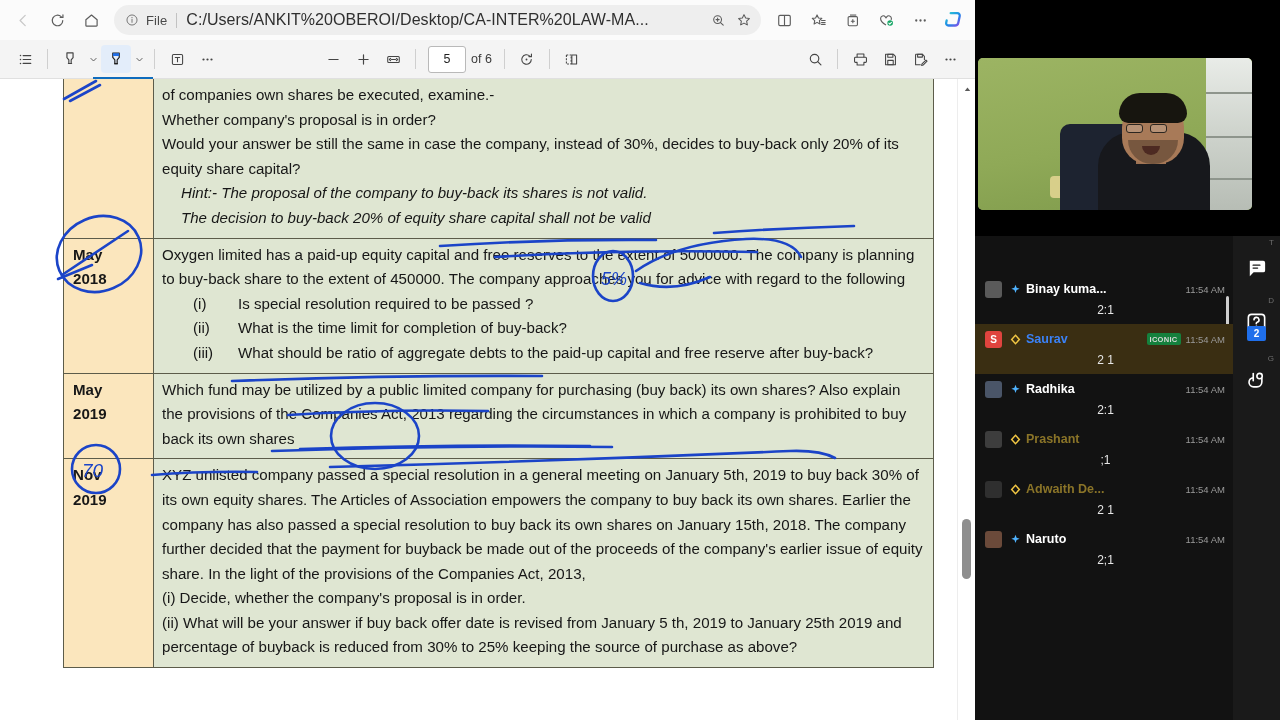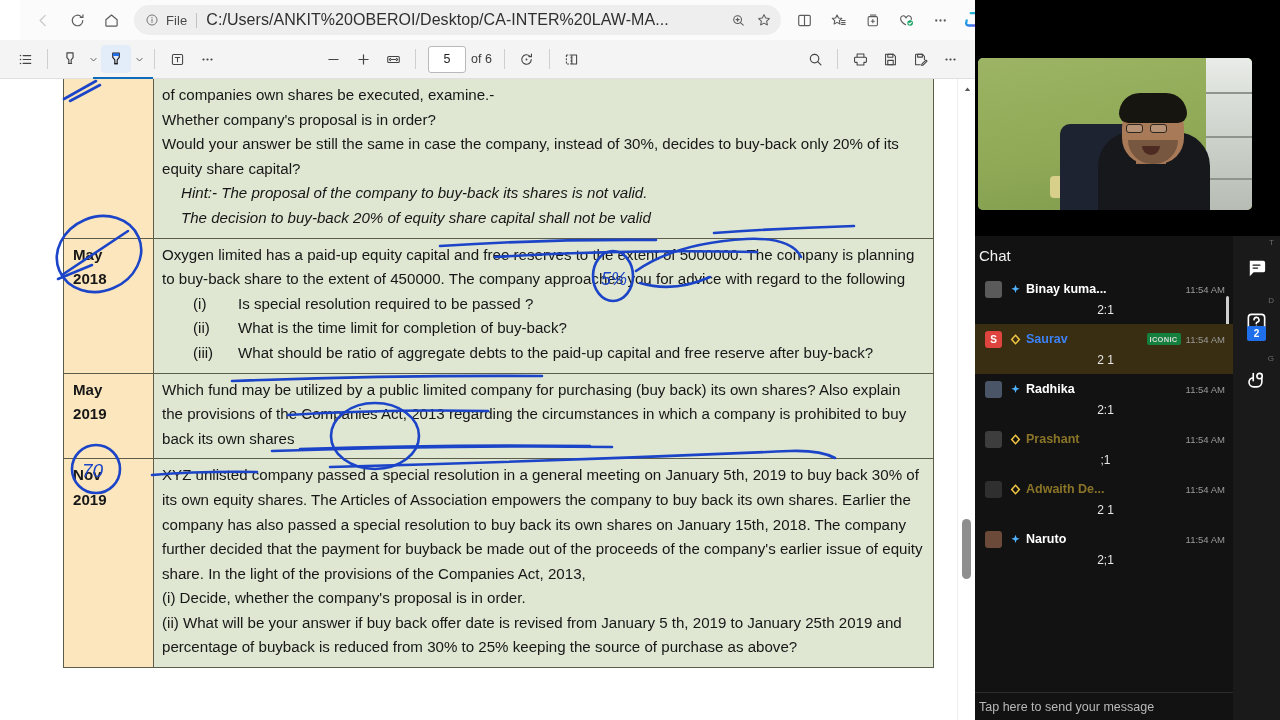--- a/index.html
+++ b/index.html
@@ -12,21 +12,21 @@
   #app { position: relative; width: 1280px; height: 720px; }
 
   
   .browser {
     position: absolute; left: 0; top: 0; width: 975px; height: 720px;
     background: #ffffff; overflow: hidden;
   }
   .nav-bar {
     position: absolute; left: 0; top: 0; width: 975px; height: 40px;
     background: #fbfbfb;
-    display: flex; align-items: center; padding: 0 6px; margin-left: 20px;
+    display: flex; align-items: center; padding: 0 6px;
   }
   .nav-btn {
     width: 34px; height: 30px; border-radius: 5px;
     display: flex; align-items: center; justify-content: center;
     color: #5c5c5c; flex: none;
   }
   .nav-btn.disabled { color: #c8c8c8; }
   .nav-btn svg { display: block; }
 
   .addr-wrap {
@@ -622,23 +622,20 @@
         <div class="v-neck"></div>
         <div class="v-head"></div>
         <div class="v-beard"></div>
         <div class="v-hair"></div>
         <div class="v-glass l"></div>
         <div class="v-glass r"></div>
         <div class="v-mouth"></div>
       </div>
     </div>
 
-    <div class="chat-head">
-      <span class="chat-title">Chat</span>
-    </div>
 
     <div class="chat-list">
       <div class="chat-scroll"></div>
 
       <div class="cmsg">
         <div class="cmsg-top">
           <span class="c-ava" style="background:#5a5a5a"></span>
           <span class="c-badge-ic">
             <svg width="11" height="11" viewBox="0 0 12 12" fill="#4fb3ff">
                 <path d="M6 0.8l1.2 3.3L10.5 5.3 7.2 6.5 6 9.8 4.8 6.5 1.5 5.3 4.8 4.1z"></path>
@@ -715,23 +712,20 @@
                 <path d="M6 0.8l1.2 3.3L10.5 5.3 7.2 6.5 6 9.8 4.8 6.5 1.5 5.3 4.8 4.1z"></path>
               </svg>
           </span>
           <span class="c-name" style="color:#ffffff">Naruto</span>
           <span class="c-time push">11:54 AM</span>
         </div>
         <div class="c-text">2;1</div>
       </div>
     </div>
 
-    <div class="chat-input">
-      <span>Tap here to send your message</span>
-    </div>
 
     <div class="meet-divider"></div>
 
     <div class="rail">
       <span class="rail-letter" style="top:2px">T</span>
       <div class="rail-btn" style="top:18px">
         <svg width="23" height="23" viewBox="0 0 24 24" fill="#ffffff">
             <path d="M5 4h14a2 2 0 0 1 2 2v8a2 2 0 0 1-2 2H9l-4 4z"></path>
             <path d="M8.5 8.5h7M8.5 11.6h4.6" stroke="#1a1a1a" stroke-width="1.5" stroke-linecap="round"></path>
           </svg>

